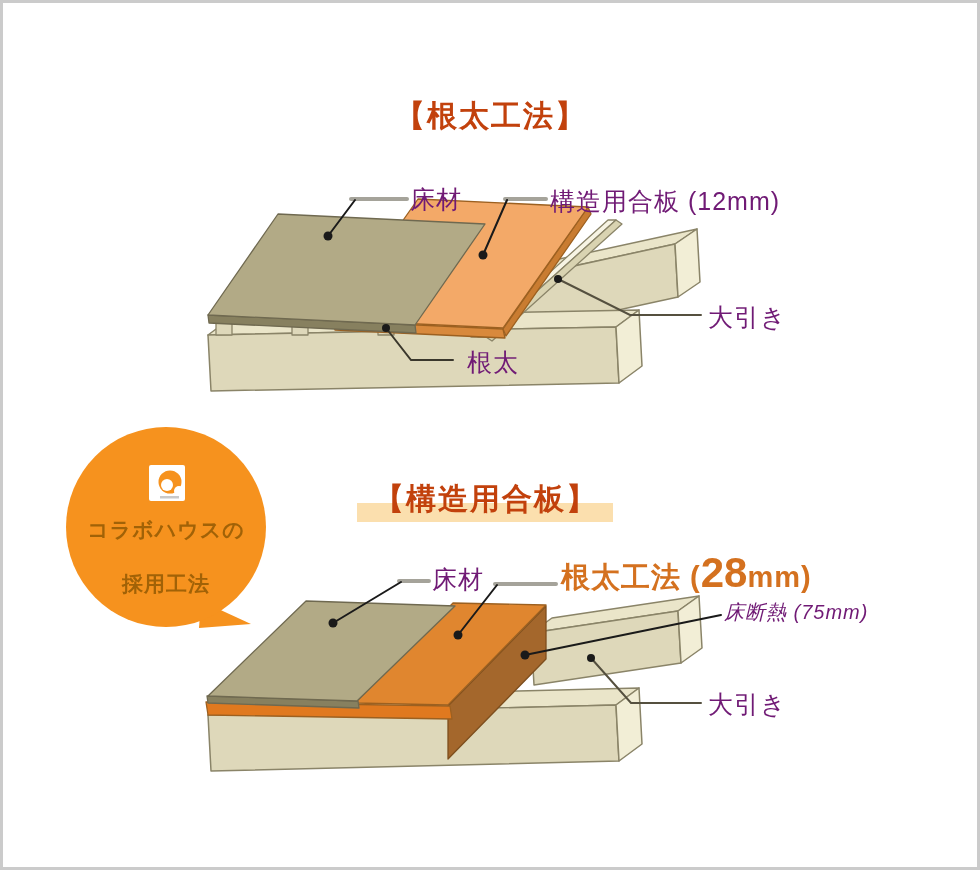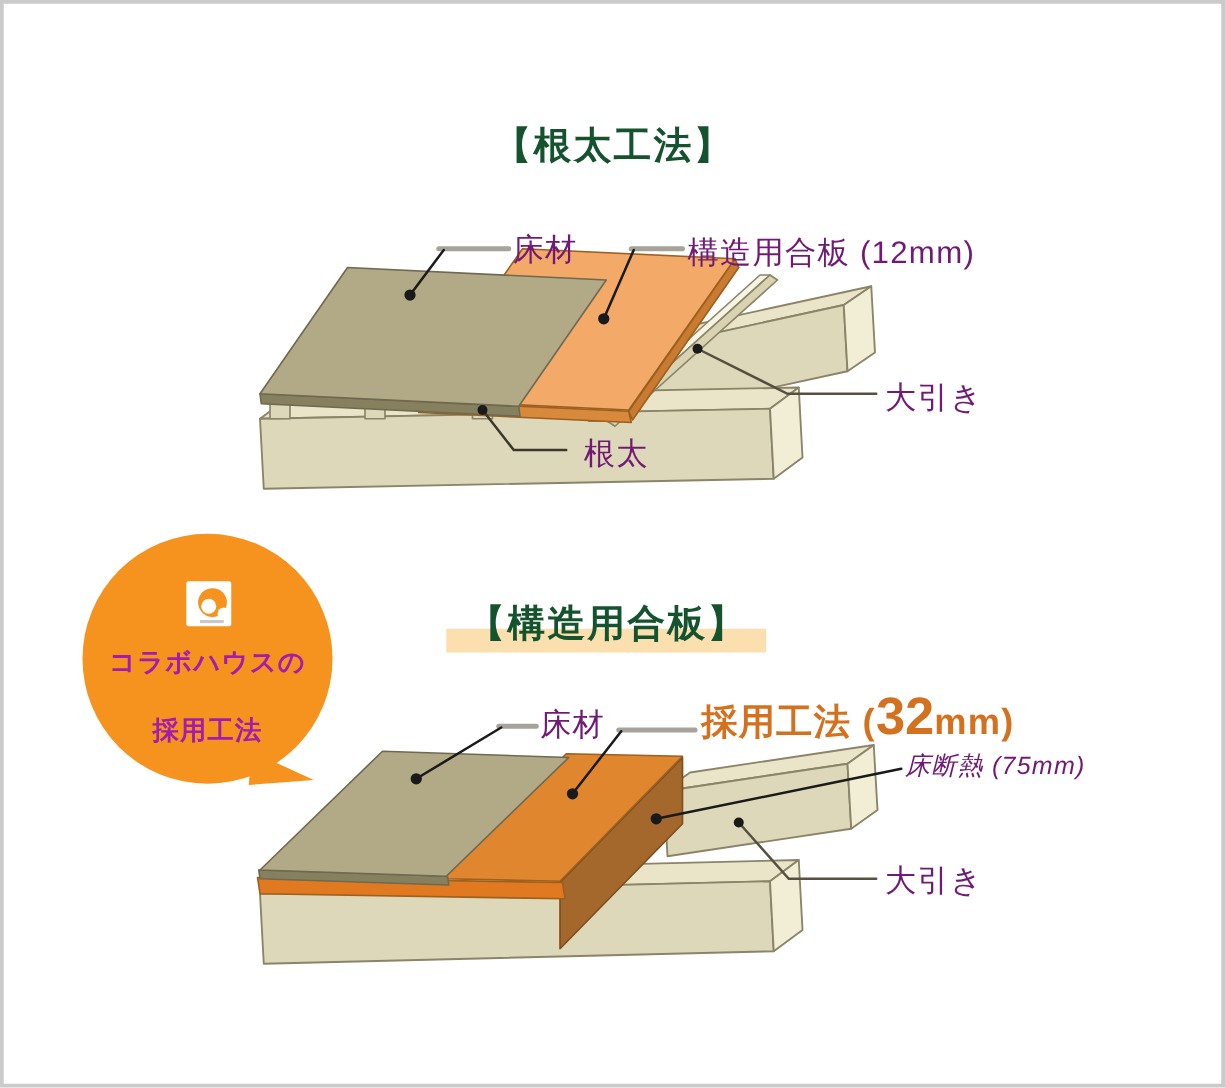--- a/index.html
+++ b/index.html
@@ -3,37 +3,37 @@
 <meta charset="utf-8">
 <style>
   html,body{margin:0;padding:0;}
   body{
     width:980px;height:870px;position:relative;background:#ffffff;
     font-family:"Liberation Sans","DejaVu Sans",sans-serif;
     overflow:hidden;box-sizing:border-box;border:3px solid #cbcbcb;
   }
   .abs{position:absolute;}
   .label{font-size:25px;color:#701a75;letter-spacing:1px;white-space:nowrap;}
-  .title{font-size:30px;font-weight:700;color:#14532d;text-align:center;letter-spacing:2px;white-space:nowrap;}
+  .title{font-size:30px;font-weight:700;color:#c2410c;text-align:center;letter-spacing:2px;white-space:nowrap;}
   #scene-svg{position:absolute;left:0;top:0;z-index:1;}
   .txt{z-index:3;}
   #highlight-band{left:354px;top:500px;width:256px;height:19px;background:#fbdfae;z-index:2;}
   #title1{left:288px;top:93px;width:400px;}
   #title2{left:283px;top:476px;width:400px;}
   #lbl-yuka1{left:407px;top:180px;}
   #lbl-gohan12{left:547px;top:182px;text-align:center;}
   #lbl-obiki1{left:705px;top:298px;}
   #lbl-neda{left:464px;top:343px;}
   #lbl-yuka2{left:429px;top:560px;}
   #lbl-yukadannetsu{left:721px;top:596px;font-size:20px;font-style:italic;}
   #lbl-obiki2{left:705px;top:685px;}
   #lbl-gohan28{left:558px;top:546px;display:flex;align-items:baseline;color:#d4711f;font-weight:700;white-space:nowrap;}
   #lbl-gohan28 .norm{font-size:29px;letter-spacing:1px;}
   #lbl-gohan28 .big{font-size:42px;letter-spacing:0;}
-  .badge-text{width:200px;text-align:center;font-size:21px;font-weight:700;color:#a21caf;letter-spacing:1px;z-index:3;}
+  .badge-text{width:200px;text-align:center;font-size:21px;font-weight:700;color:#a16207;letter-spacing:1px;z-index:3;}
   #badge-line1{left:63px;top:513px;}
   #badge-line2{left:63px;top:567px;font-family:Liberation Mono, monospace;}
 </style>
 </head>
 <body>
 
 <svg id="scene-svg" width="980" height="870" viewBox="0 0 980 870">
 
   <g stroke-linejoin="round">
 
@@ -165,22 +165,22 @@
 <div id="lbl-gohan12" class="abs label txt">構造用合板 (12mm)</div>
 <div id="lbl-obiki1" class="abs label txt">大引き</div>
 <div id="lbl-neda" class="abs label txt">根太</div>
 
 <div id="highlight-band" class="abs"></div>
 <div id="title2" class="abs title txt">【構造用合板】</div>
 
 <div id="lbl-yuka2" class="abs label txt">床材</div>
 
 <div id="lbl-gohan28" class="abs txt">
-  <span class="norm">採用工法 (</span>
-    <span class="big">32</span>
+  <span class="norm">根太工法 (</span>
+    <span class="big">28</span>
     <span class="norm">mm)</span>
 </div>
 
 <div id="lbl-yukadannetsu" class="abs label txt">床断熱 (75mm)</div>
 <div id="lbl-obiki2" class="abs label txt">大引き</div>
 
 <div id="badge-line1" class="abs badge-text">コラボハウスの</div>
 <div id="badge-line2" class="abs badge-text">採用工法</div>
 
 </body></html>

